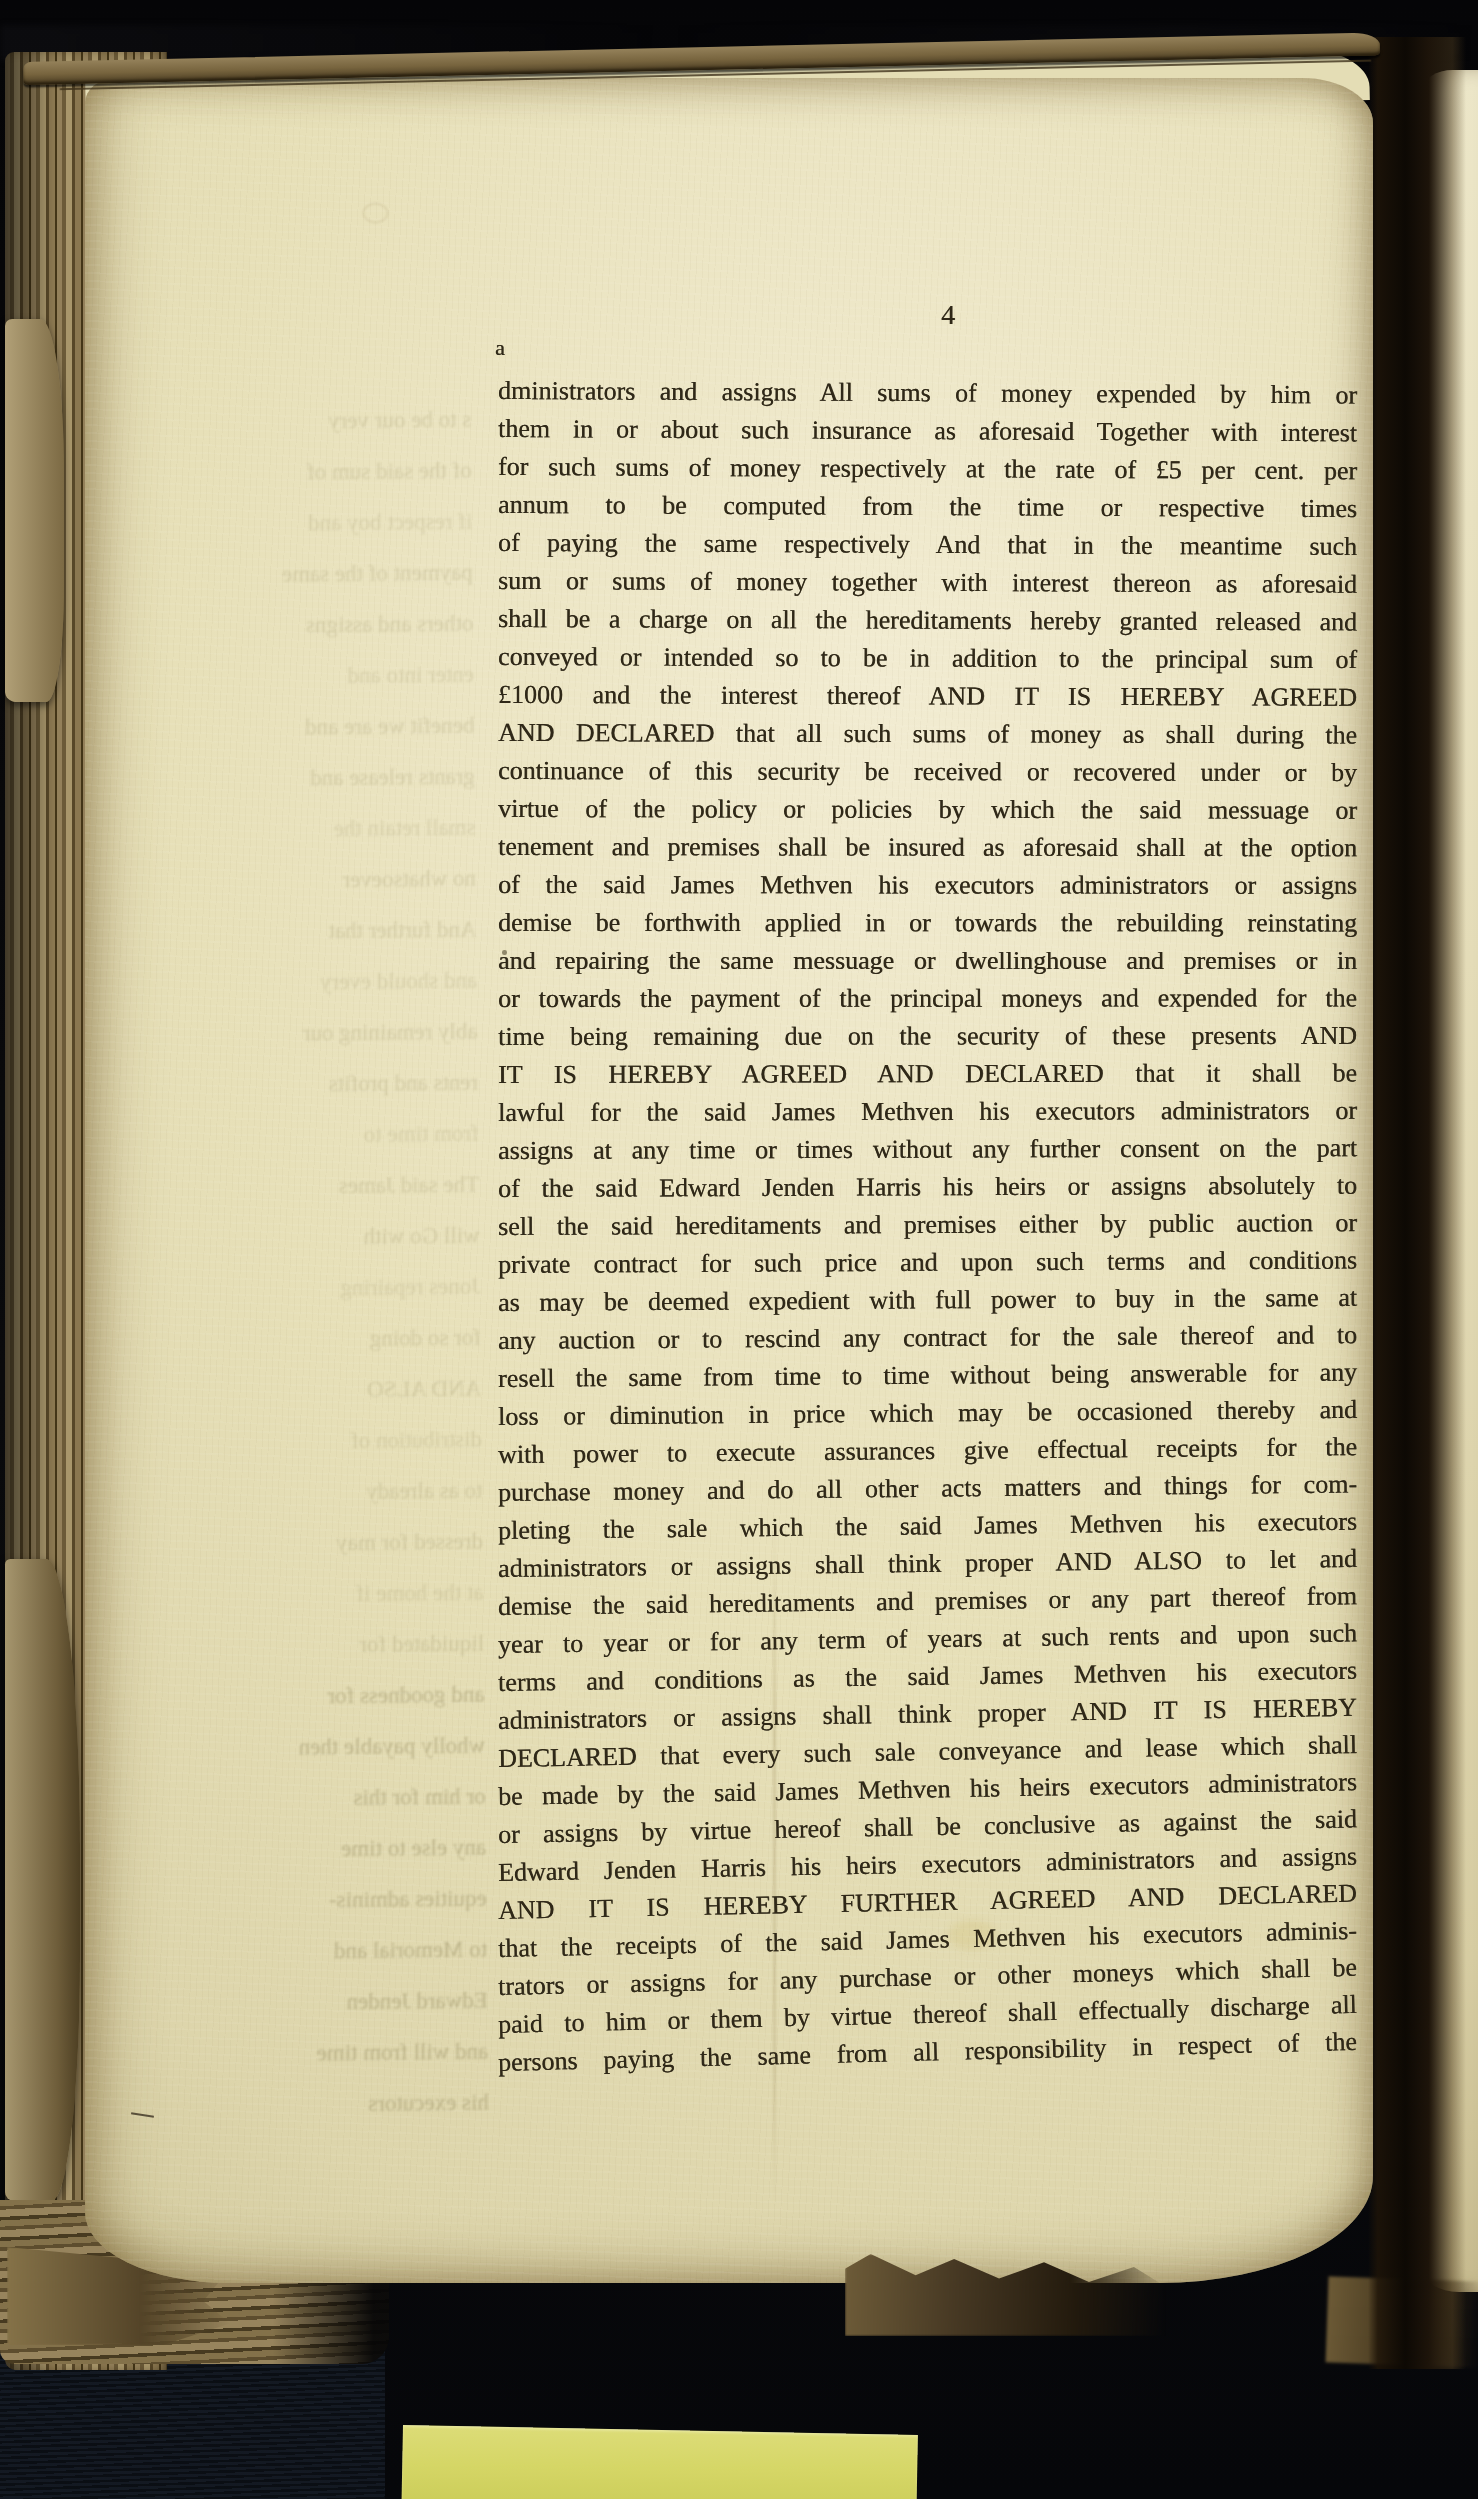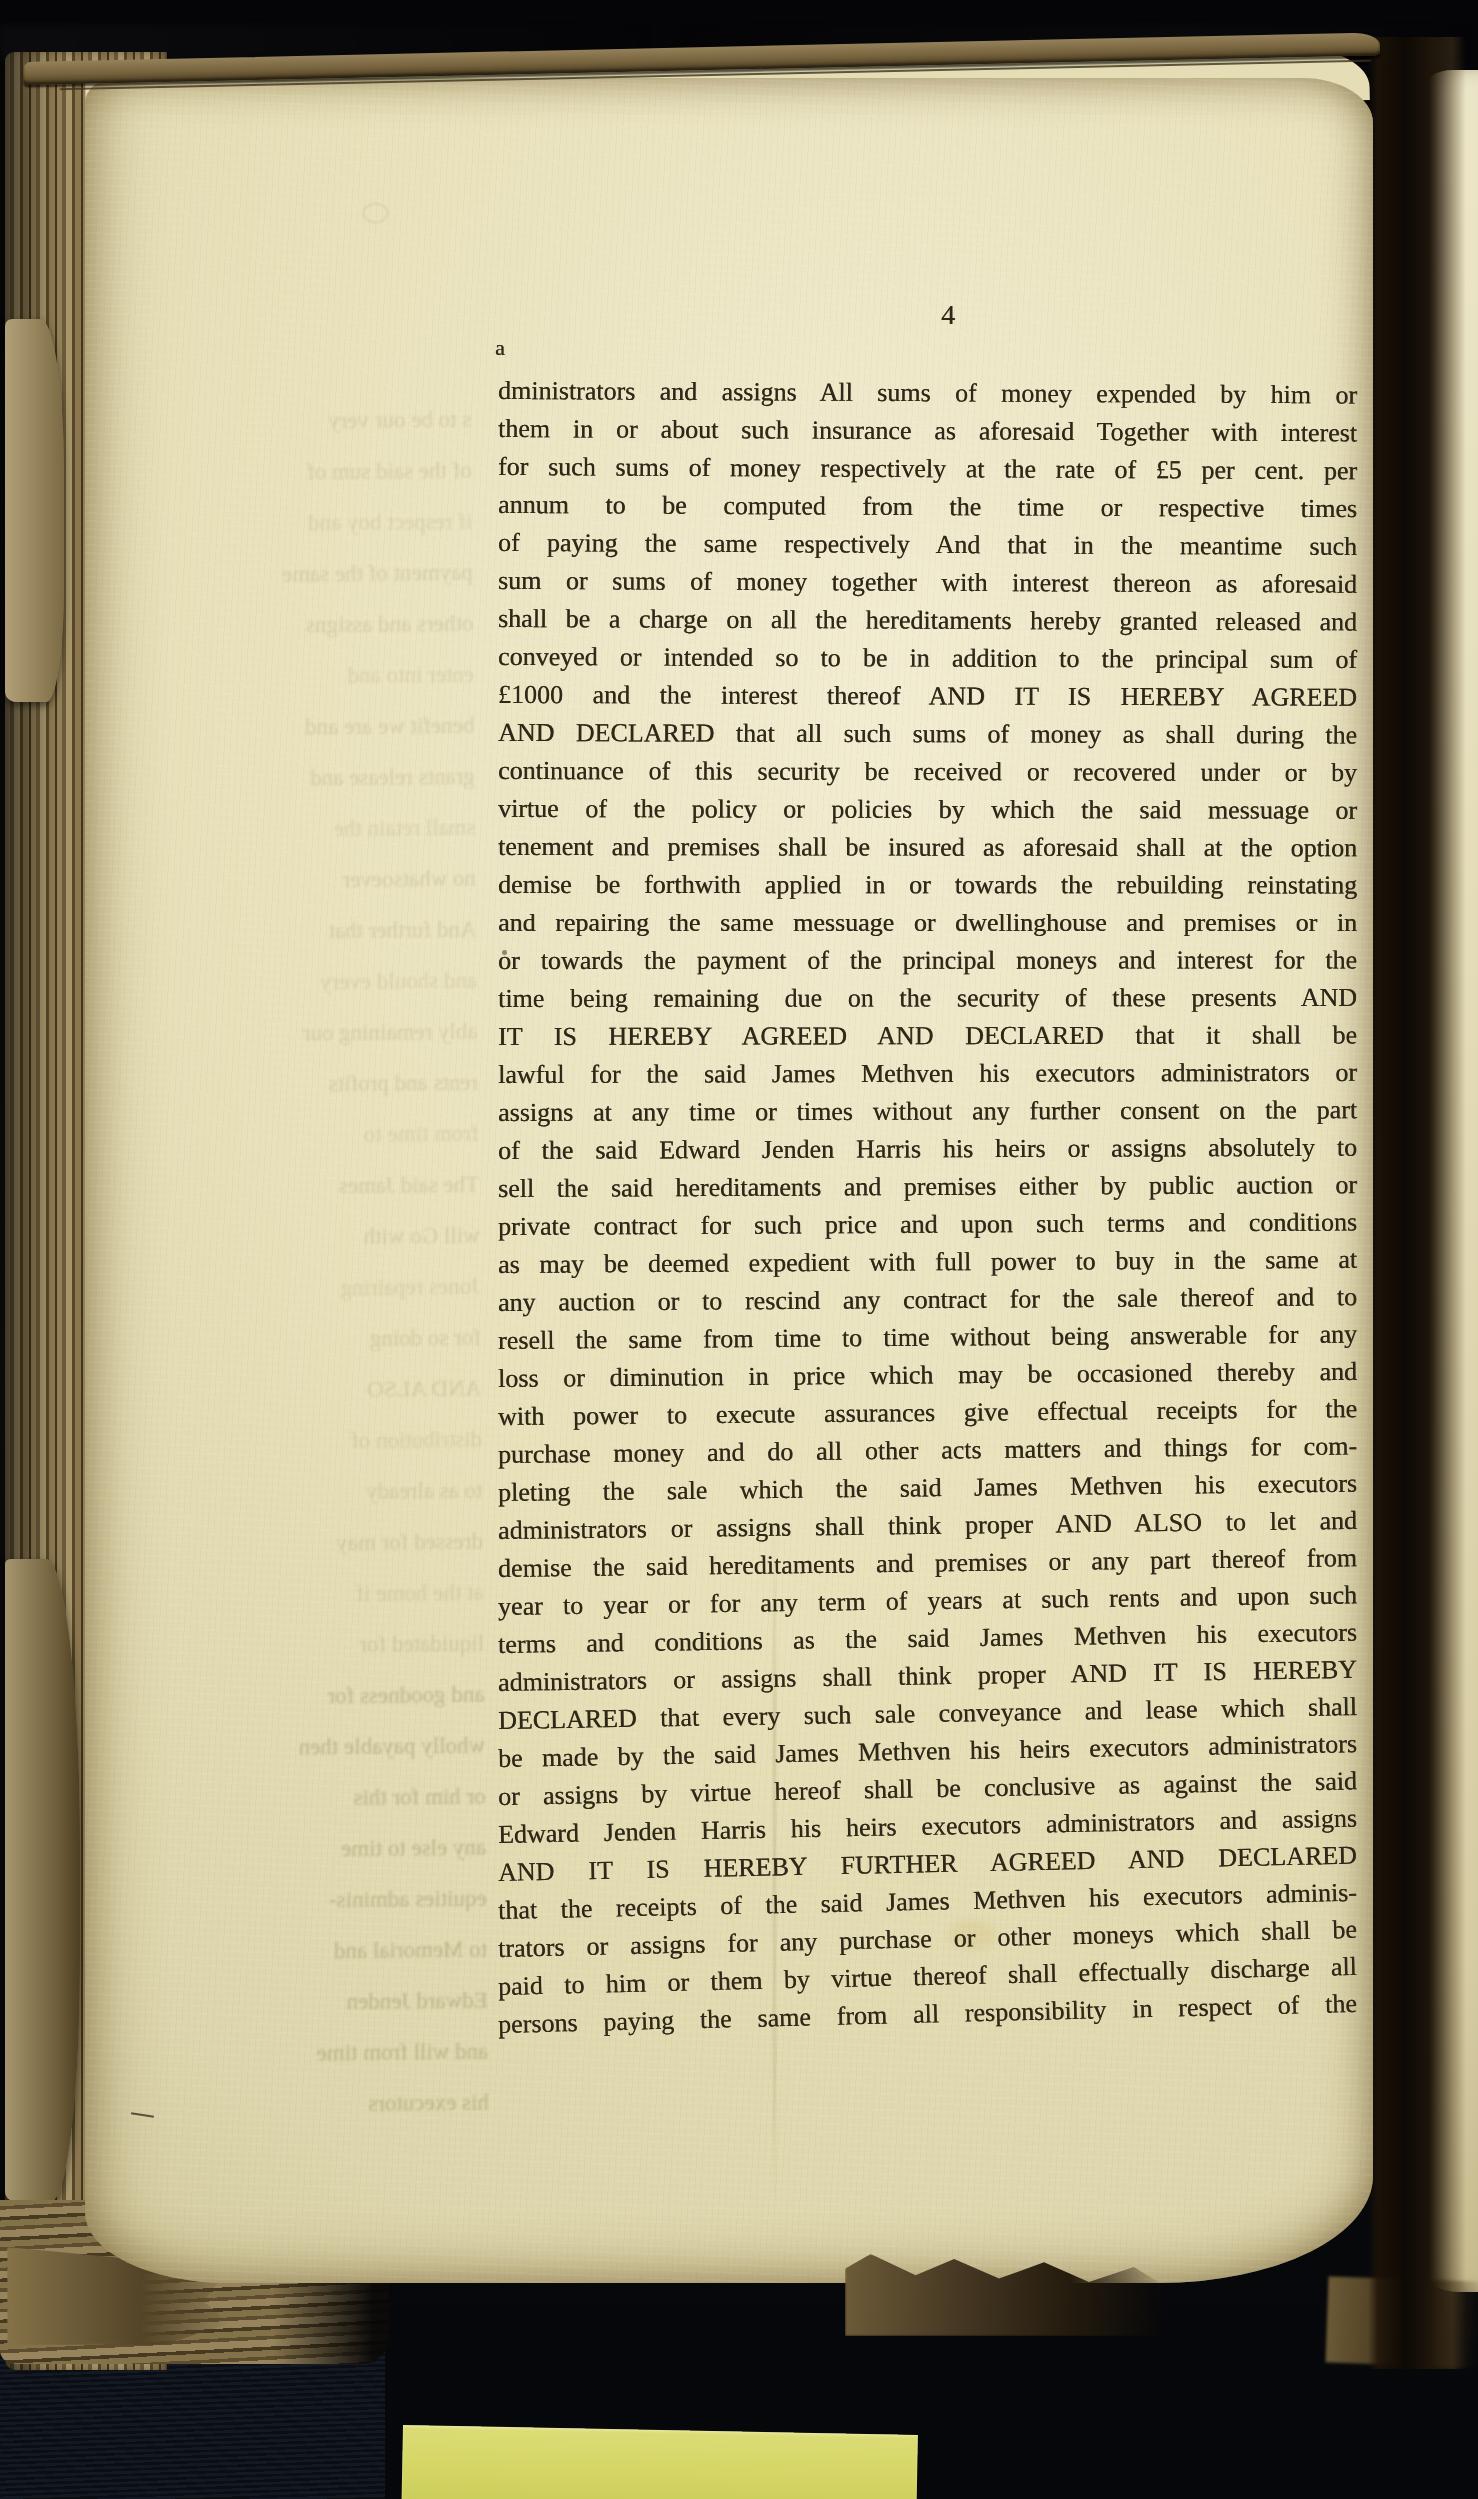--- a/index.html
+++ b/index.html
@@ -192,23 +192,24 @@
         <div class="text-line" style="transform: rotate(0.277deg);">annum to be computed from the time or respective times</div>
         <div class="text-line" style="transform: rotate(0.263deg);">of paying the same respectively And that in the meantime such</div>
         <div class="text-line" style="transform: rotate(0.248deg);">sum or sums of money together with interest thereon as aforesaid</div>
         <div class="text-line" style="transform: rotate(0.23deg);">shall be a charge on all the hereditaments hereby granted released and</div>
         <div class="text-line" style="transform: rotate(0.21deg);">conveyed or intended so to be in addition to the principal sum of</div>
         <div class="text-line" style="transform: rotate(0.189deg);">£1000 and the interest thereof AND IT IS HEREBY AGREED</div>
         <div class="text-line" style="transform: rotate(0.166deg);">AND DECLARED that all such sums of money as shall during the</div>
         <div class="text-line" style="transform: rotate(0.141deg);">continuance of this security be received or recovered under or by</div>
         <div class="text-line" style="transform: rotate(0.115deg);">virtue of the policy or policies by which the said messuage or</div>
         <div class="text-line" style="transform: rotate(0.087deg);">tenement and premises shall be insured as aforesaid shall at the option</div>
+        <div class="text-line" style="transform: rotate(0.058deg);">of the said James Methven his executors administrators or assigns</div>
         <div class="text-line" style="transform: rotate(0.028deg);">demise be forthwith applied in or towards the rebuilding reinstating</div>
         <div class="text-line" style="transform: rotate(-0.004deg);">and repairing the same messuage or dwellinghouse and premises or in</div>
-        <div class="text-line" style="transform: rotate(-0.037deg);">or towards the payment of the principal moneys and interest for the</div>
+        <div class="text-line" style="transform: rotate(-0.037deg);">or towards the payment of the principal moneys and expended for the</div>
         <div class="text-line" style="transform: rotate(-0.071deg);">time being remaining due on the security of these presents AND</div>
         <div class="text-line" style="transform: rotate(-0.107deg);">IT IS HEREBY AGREED AND DECLARED that it shall be</div>
         <div class="text-line" style="transform: rotate(-0.144deg);">lawful for the said James Methven his executors administrators or</div>
         <div class="text-line" style="transform: rotate(-0.181deg);">assigns at any time or times without any further consent on the part</div>
         <div class="text-line" style="transform: rotate(-0.221deg);">of the said Edward Jenden Harris his heirs or assigns absolutely to</div>
         <div class="text-line" style="transform: rotate(-0.261deg);">sell the said hereditaments and premises either by public auction or</div>
         <div class="text-line" style="transform: rotate(-0.302deg);">private contract for such price and upon such terms and conditions</div>
         <div class="text-line" style="transform: rotate(-0.345deg);">as may be deemed expedient with full power to buy in the same at</div>
         <div class="text-line" style="transform: rotate(-0.388deg);">any auction or to rescind any contract for the sale thereof and to</div>
         <div class="text-line" style="transform: rotate(-0.433deg);">resell the same from time to time without being answerable for any</div>

